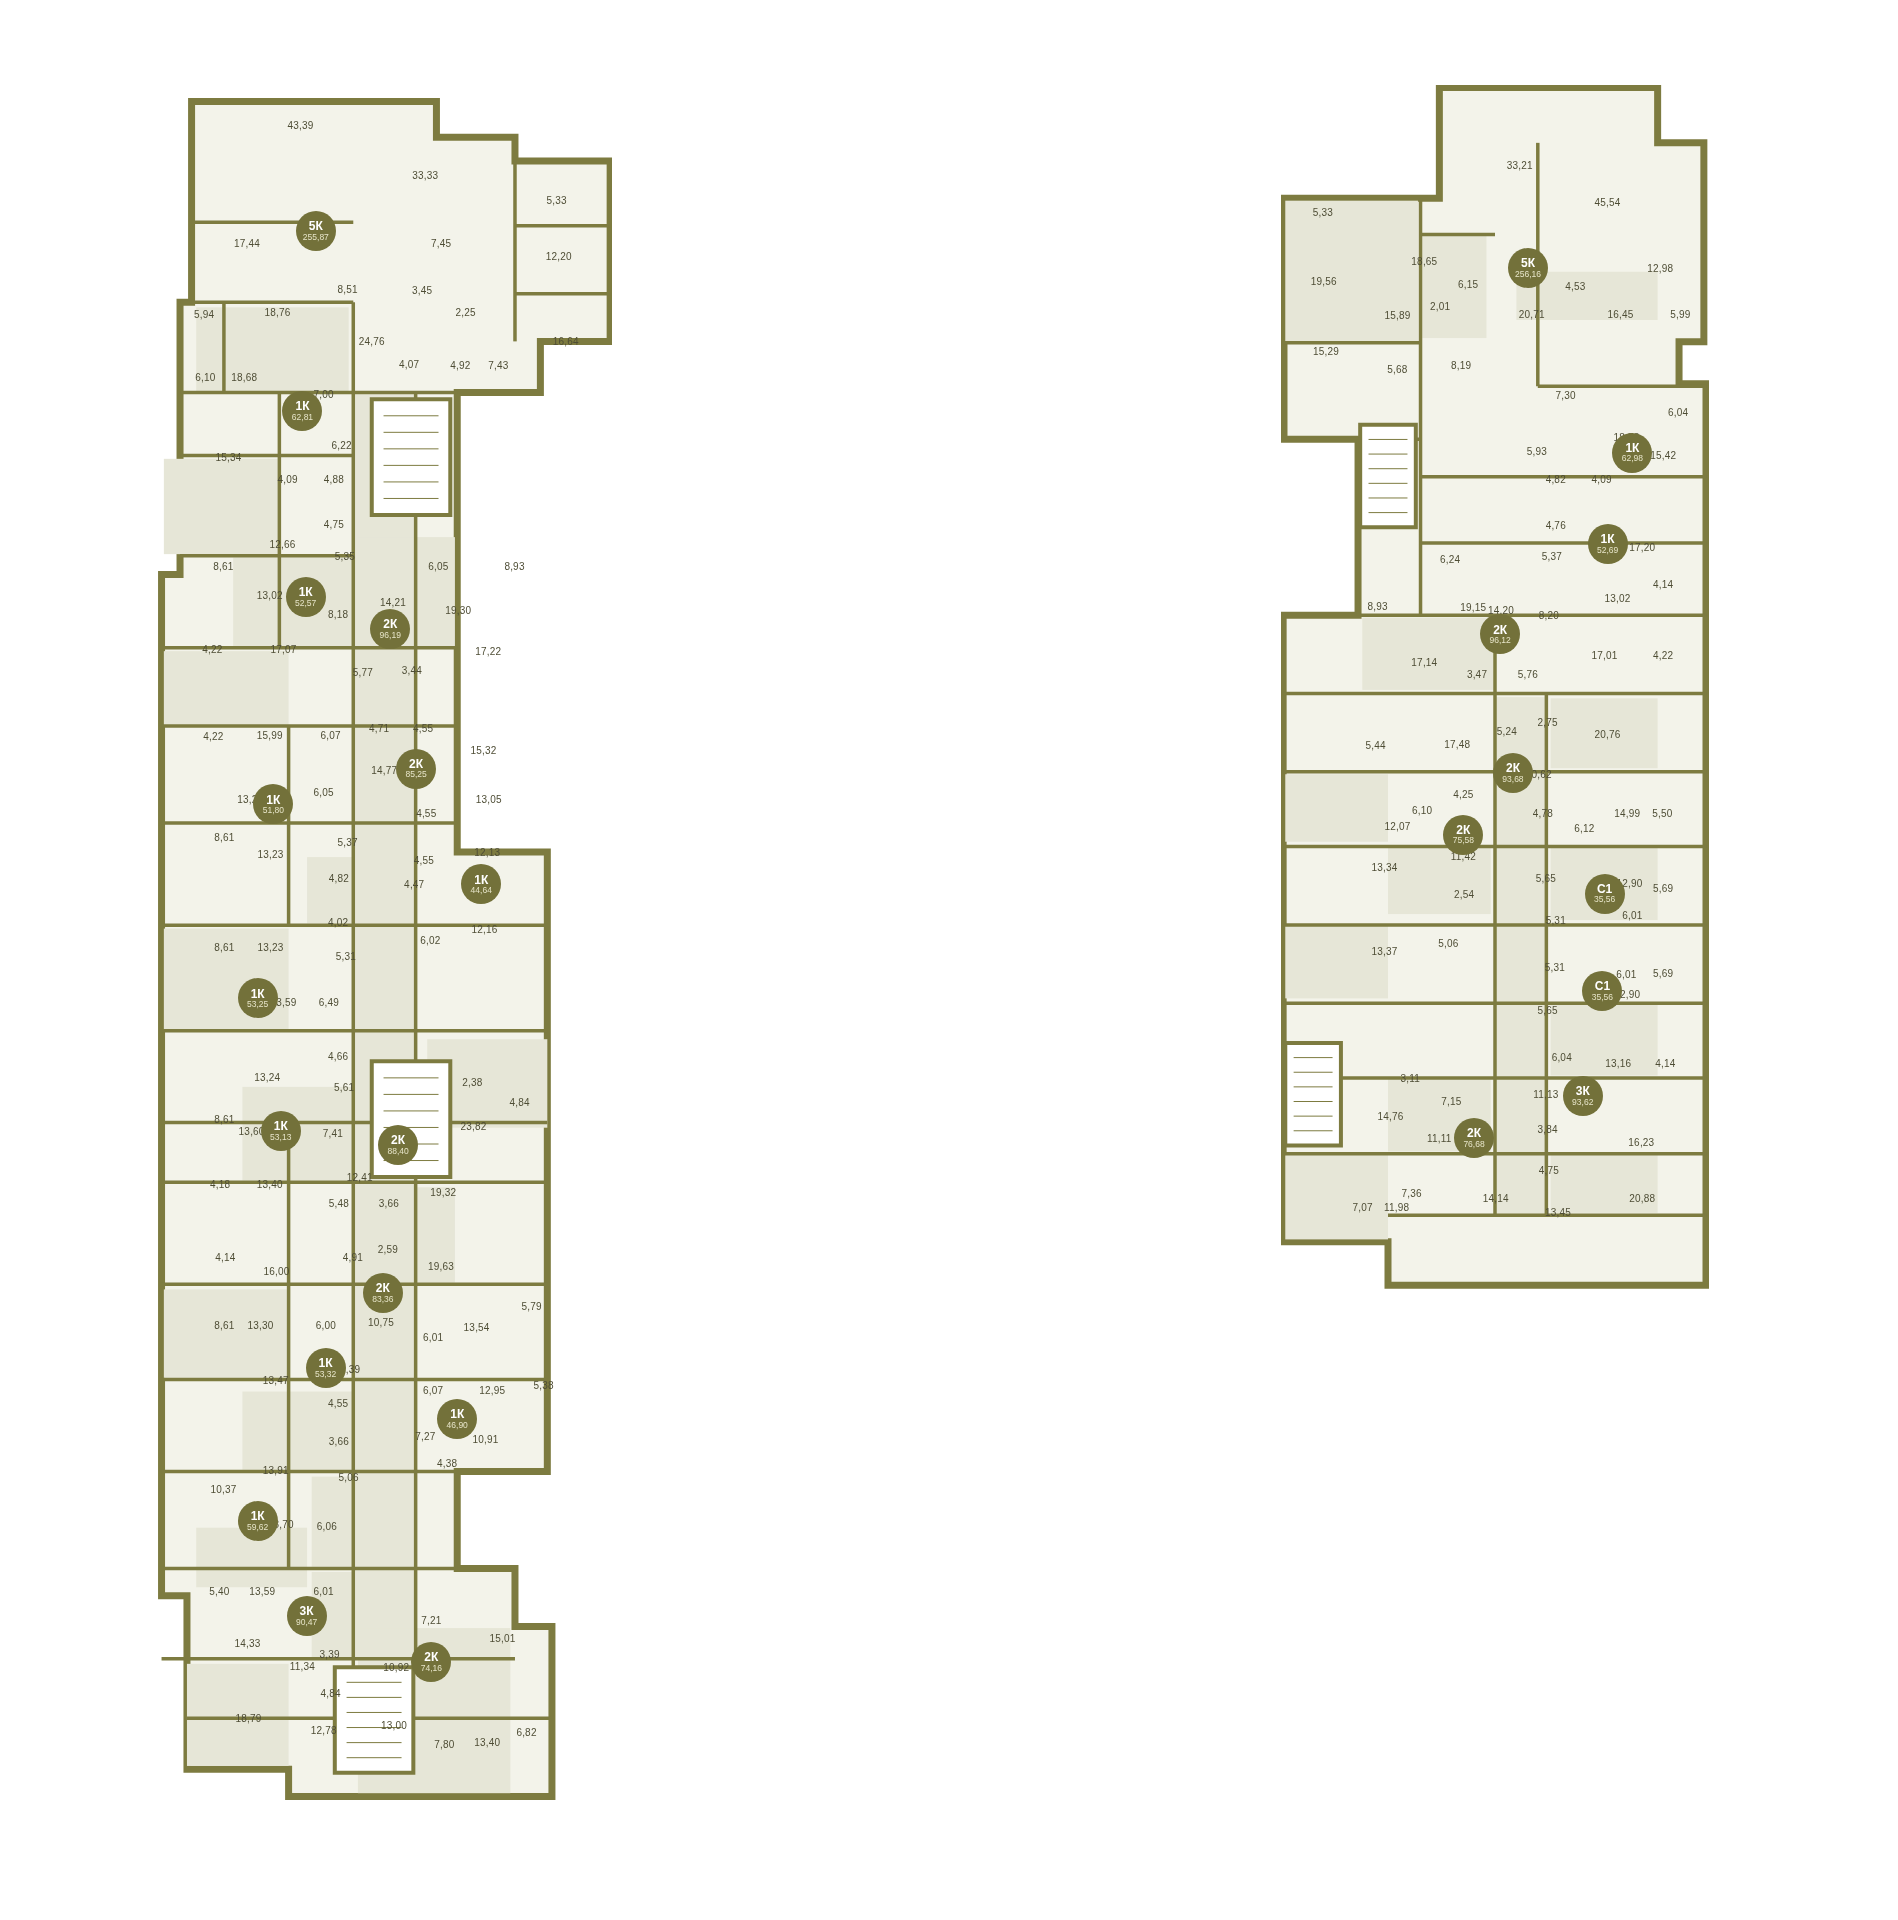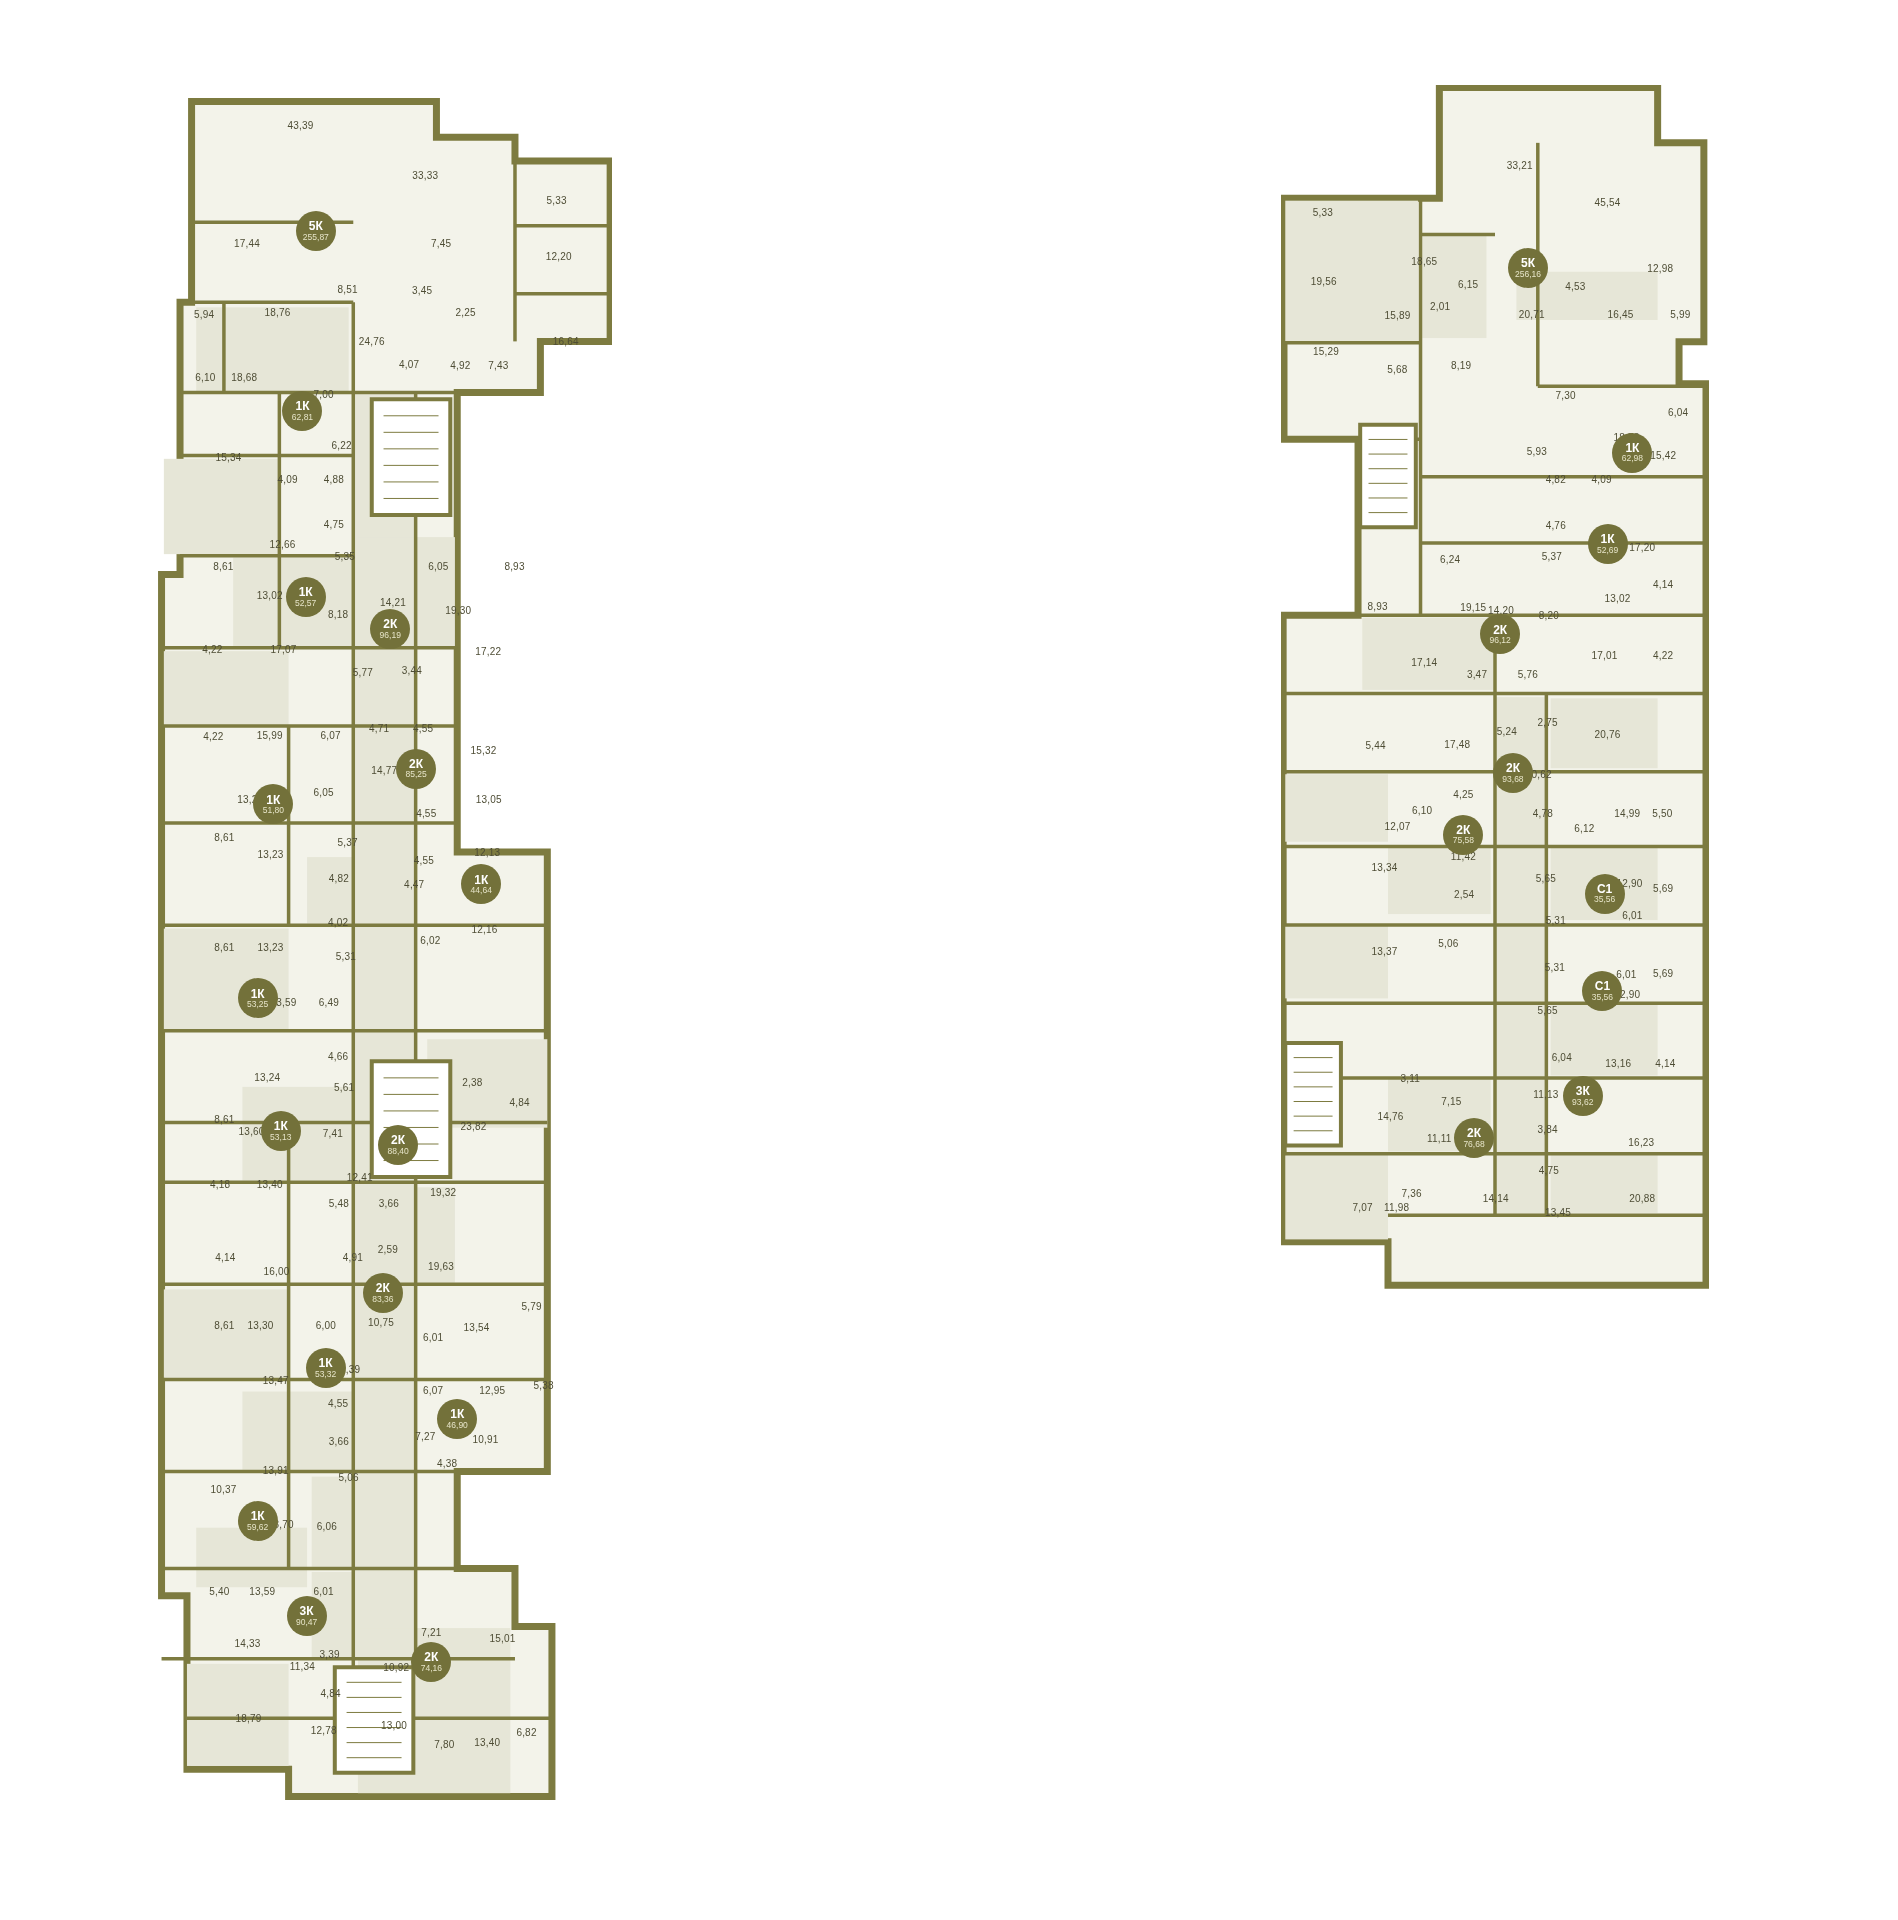--- a/index.html
+++ b/index.html
@@ -199,21 +199,21 @@
       <div class="room-label" style="left: 27.2%; top: 80.6%;">13,91</div>
       <div class="room-label" style="left: 64.3%; top: 80.2%;">4,38</div>
       <div class="room-label" style="left: 43%; top: 81%;">5,06</div>
       <div class="room-label" style="left: 15.9%; top: 81.7%;">10,37</div>
       <div class="room-label" style="left: 28.3%; top: 83.8%;">13,70</div>
       <div class="room-label" style="left: 38.3%; top: 83.9%;">6,06</div>
       <div class="room-label" style="left: 15%; top: 87.7%;">5,40</div>
       <div class="room-label" style="left: 24.3%; top: 87.7%;">13,59</div>
       <div class="room-label" style="left: 37.6%; top: 87.7%;">6,01</div>
       <div class="room-label" style="left: 21.1%; top: 90.8%;">14,33</div>
-      <div class="room-label" style="left: 60.9%; top: 89.4%; margin-top: 12px;">7,21</div>
+      <div class="room-label" style="left: 60.9%; top: 89.4%;">7,21</div>
       <div class="room-label" style="left: 33%; top: 92.1%;">11,34</div>
       <div class="room-label" style="left: 38.9%; top: 91.4%;">3,39</div>
       <div class="room-label" style="left: 53.3%; top: 92.2%;">10,92</div>
       <div class="room-label" style="left: 76.3%; top: 90.5%;">15,01</div>
       <div class="room-label" style="left: 39.1%; top: 93.7%;">4,84</div>
       <div class="room-label" style="left: 21.3%; top: 95.2%;">18,79</div>
       <div class="room-label" style="left: 37.6%; top: 95.9%;">12,78</div>
       <div class="room-label" style="left: 52.8%; top: 95.6%;">13,00</div>
       <div class="room-label" style="left: 63.7%; top: 96.7%;">7,80</div>
       <div class="room-label" style="left: 73%; top: 96.6%;">13,40</div>

